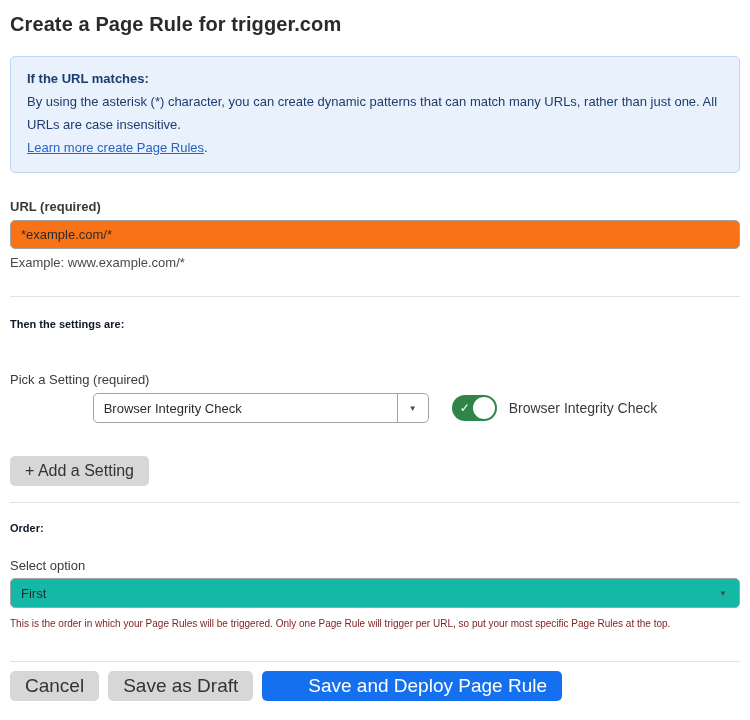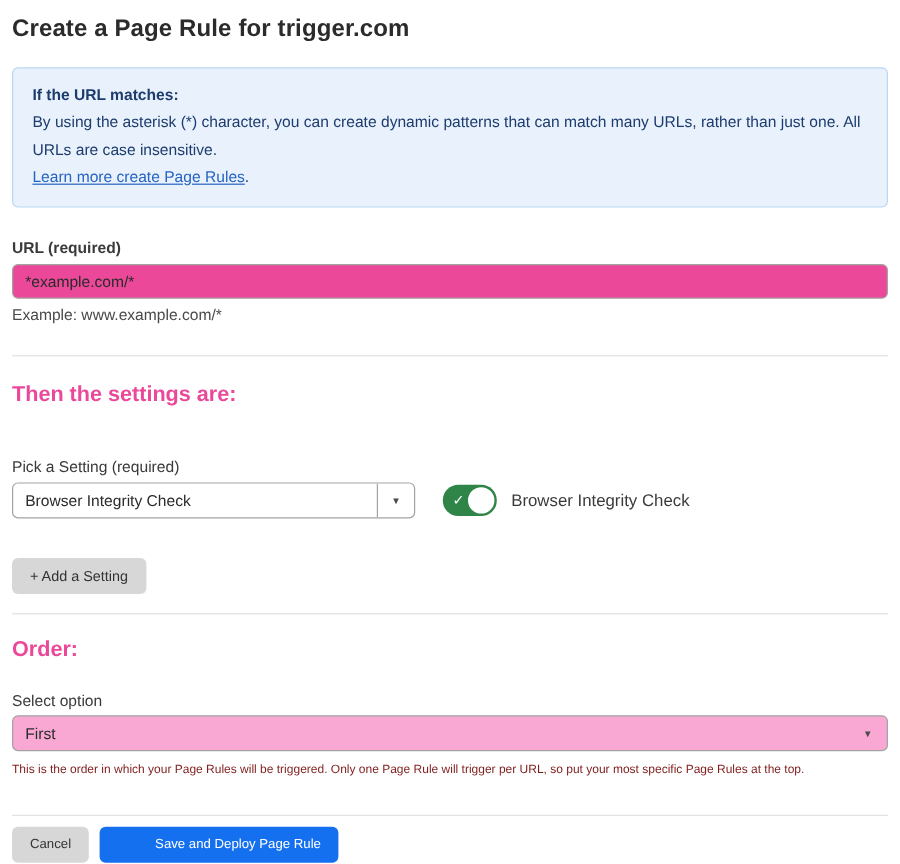--- a/index.html
+++ b/index.html
@@ -46,52 +46,53 @@
   .text-input {
     margin-top: 6px;
     width: 100%;
     height: 29px;
     border: 1px solid #a3a3a3;
     border-radius: 5px;
     padding: 0 10px;
     font-family: "Liberation Sans", sans-serif;
     font-size: 13px;
     color: #2b2b2b;
-    background: #ec4899;
+    background: #f97316;
     outline: none;
   }
   .helper-text {
     margin-top: 6px;
     font-size: 13px;
     color: #4a4a4a;
   }
 
   .divider {
     border: none;
     border-top: 1px solid #e2e2e2;
     height: 0;
   }
   .divider-1 { margin-top: 26px; }
   .divider-2 { margin-top: 16px; }
   .divider-3 { margin-top: 27px; }
 
   .section-heading {
-    font-size: 18px;
+    font-size: 11px;
     font-weight: bold;
-    color: #ec4899;
+    color: #0f172a;
   }
   .settings-heading { margin-top: 21px; }
   .order-heading { margin-top: 19px; }
 
   .picker-label { margin-top: 42px; }
 
   .setting-row {
     margin-top: 6px;
     display: flex;
     align-items: center;
+    justify-content: center;
   }
   .split-select {
     width: 336px;
     height: 30px;
     border: 1px solid #a3a3a3;
     border-radius: 5px;
     background: #ffffff;
     display: flex;
     align-items: stretch;
     cursor: pointer;
@@ -150,36 +151,36 @@
 
   .btn {
     display: inline-flex;
     align-items: center;
     justify-content: center;
     height: 30px;
     padding: 0 15px;
     border: none;
     border-radius: 5px;
     font-family: "Liberation Sans", sans-serif;
-    font-size: 11px;
+    font-size: 19px;
     cursor: pointer;
     white-space: nowrap;
   }
   .btn-gray { background: #d7d7d7; color: #333333; }
   .btn-blue { color: #ffffff; }
-  .add-setting-btn { margin-top: 33px; font-size: 12px; }
+  .add-setting-btn { margin-top: 33px; font-size: 16px; }
 
   .order-select-label { margin-top: 24px; }
   .full-select {
     margin-top: 5px;
     width: 100%;
     height: 30px;
     border: 1px solid #a3a3a3;
     border-radius: 5px;
-    background: #f9a8d4;
+    background: #14b8a6;
     display: flex;
     align-items: center;
     padding: 0 12px 0 10px;
     font-size: 13px;
     color: #2b2b2b;
     cursor: pointer;
   }
   .full-select .select-value { flex: 1; }
   .full-select .select-arrow { font-size: 8px; color: #4a4a4a; }
 
@@ -245,16 +246,17 @@
     <span class="select-value">First</span>
     <span class="select-arrow">▼</span>
   </div>
 
   <div class="order-helper">This is the order in which your Page Rules will be triggered. Only one Page Rule will trigger per URL, so put your most specific Page Rules at the top.</div>
 
   <hr class="divider divider-3">
 
   <div class="footer-actions">
     <button class="btn btn-gray">Cancel</button>
+    <button class="btn btn-gray">Save as Draft</button>
     <button class="btn btn-blue" id="save-deploy-btn" style="background: rgb(21, 112, 239); padding-left: 46px;">Save and Deploy Page Rule</button>
   </div>
 
 </div>
 
 </body></html>

